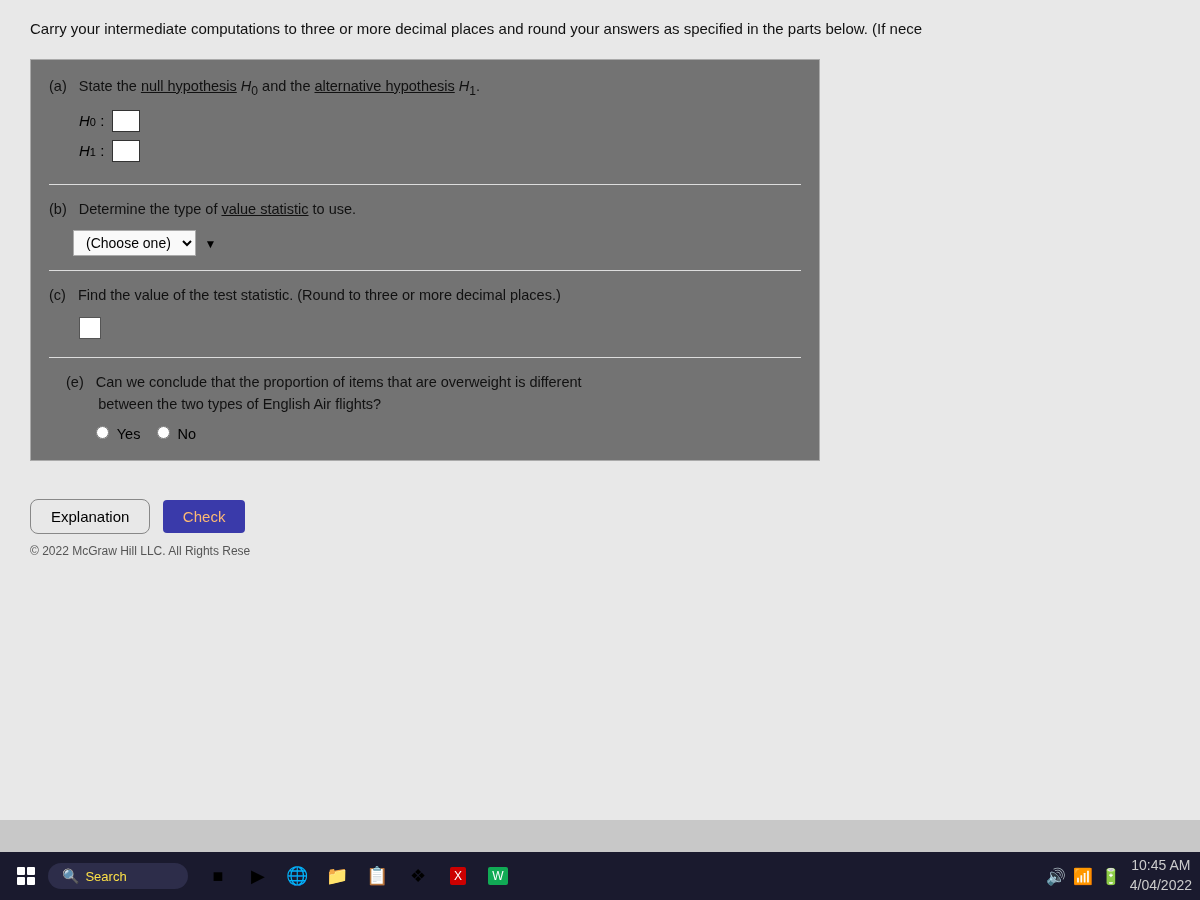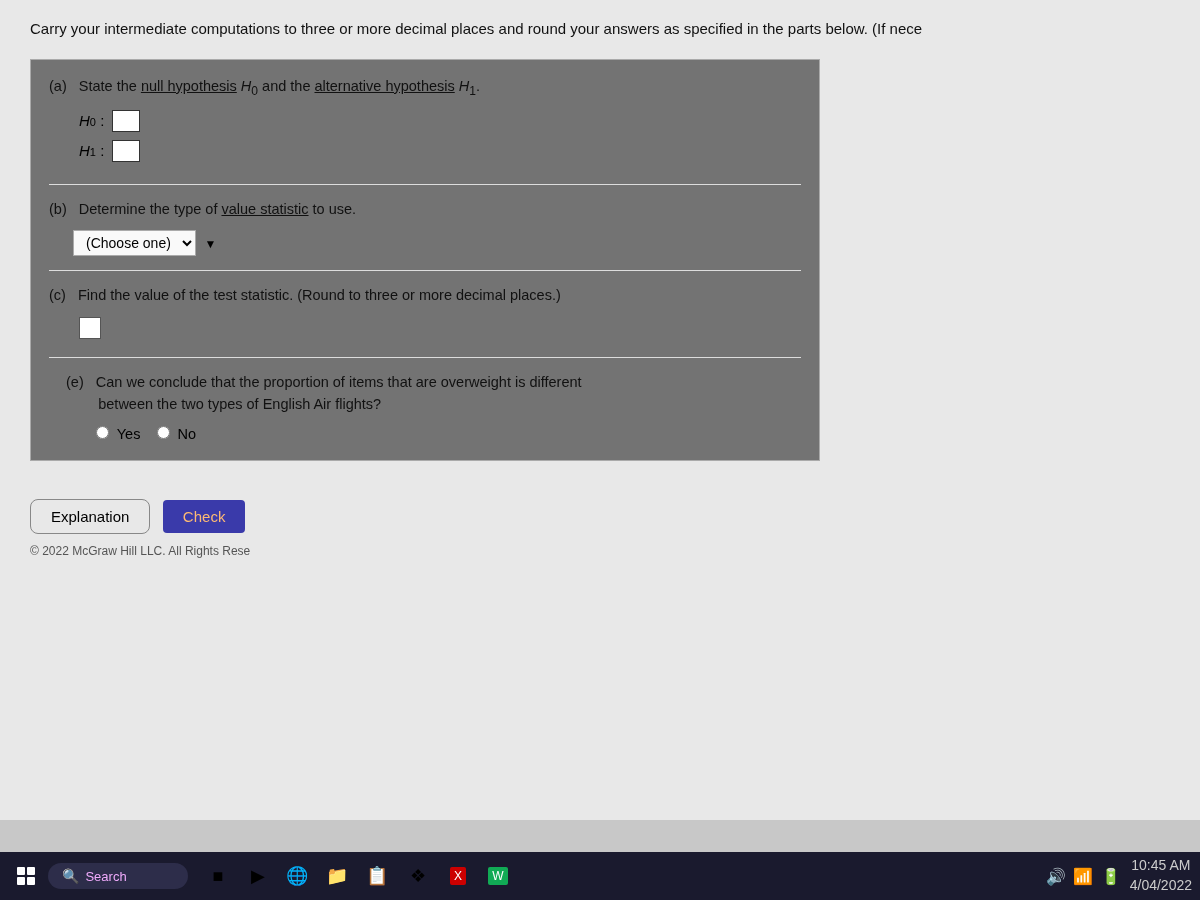--- a/index.html
+++ b/index.html
@@ -207,21 +207,21 @@
       cursor: pointer;
       min-width: 140px;
     }
 
     .search-icon-tb {
       color: #aaa;
       font-size: 14px;
     }
 
     .search-label-tb {
-      color: #f0abfc;
+      color: #fde047;
       font-size: 13px;
     }
 
     .taskbar-apps {
       display: flex;
       align-items: center;
       gap: 4px;
       margin-left: 8px;
     }
 

